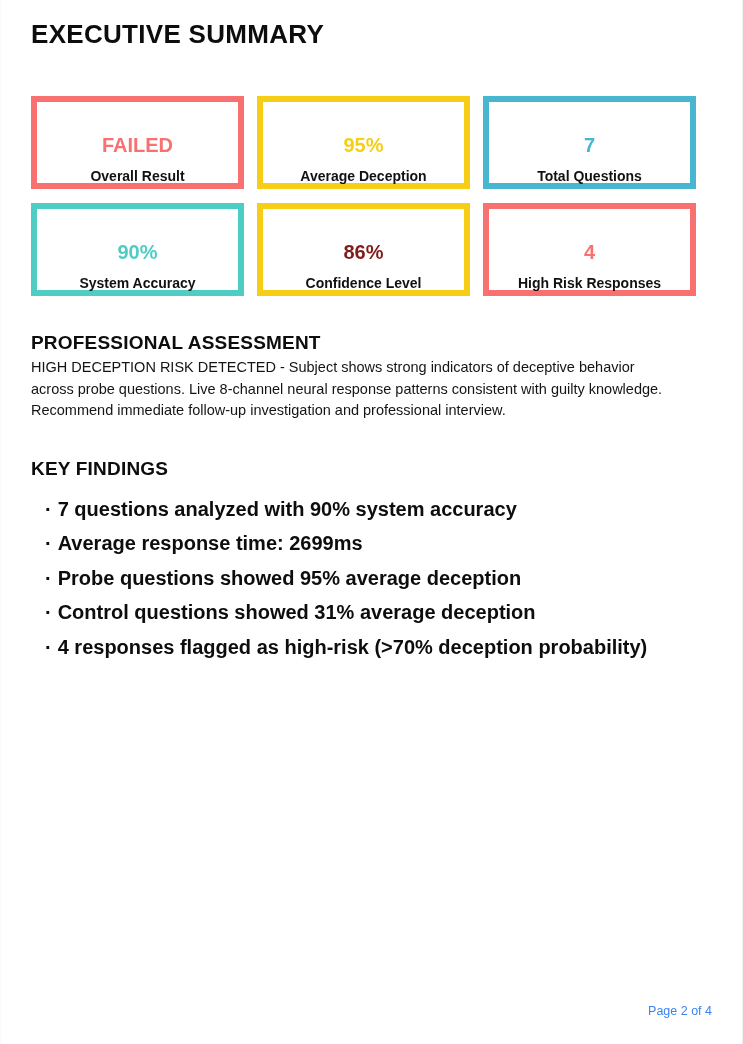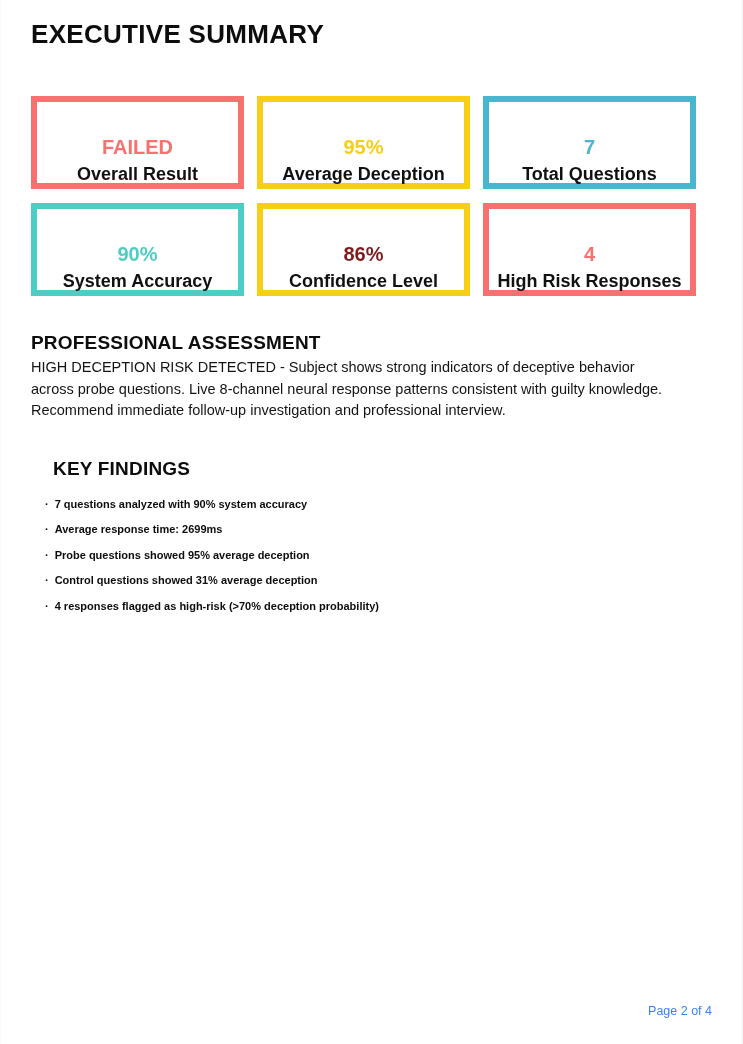--- a/index.html
+++ b/index.html
@@ -43,48 +43,48 @@
     align-items: center;
     justify-content: flex-end;
     text-align: center;
   }
   .card-value {
     font-size: 20px;
     font-weight: bold;
     line-height: 1;
   }
   .card-label {
-    margin-top: 8px;
-    font-size: 18px;
+    margin-top: 14px;
+    font-size: 14px;
     font-weight: bold;
     color: #111111;
     line-height: 1;
   }
   .section-heading {
     font-size: 19px;
     font-weight: bold;
     color: #0d0d0d;
     letter-spacing: 0.2px;
   }
   .assessment-heading { margin-top: 36px; }
   .assessment-body {
     margin-top: 3px;
     font-size: 14.5px;
     line-height: 21.5px;
     color: #141414;
     max-width: 649px;
   }
-  .findings-heading { margin-top: 36px; margin-left: 22px; }
+  .findings-heading { margin-top: 36px; }
   .findings-list {
     margin-top: 19px;
     list-style: none;
     padding-left: 14px;
   }
   .finding-item {
-    font-size: 11px;
+    font-size: 20px;
     font-weight: bold;
     color: #0d0d0d;
     margin-bottom: 14.5px;
     line-height: 1;
   }
   .bullet-dot {
     display: inline-block;
     margin-right: 6px;
     font-weight: bold;
   }

